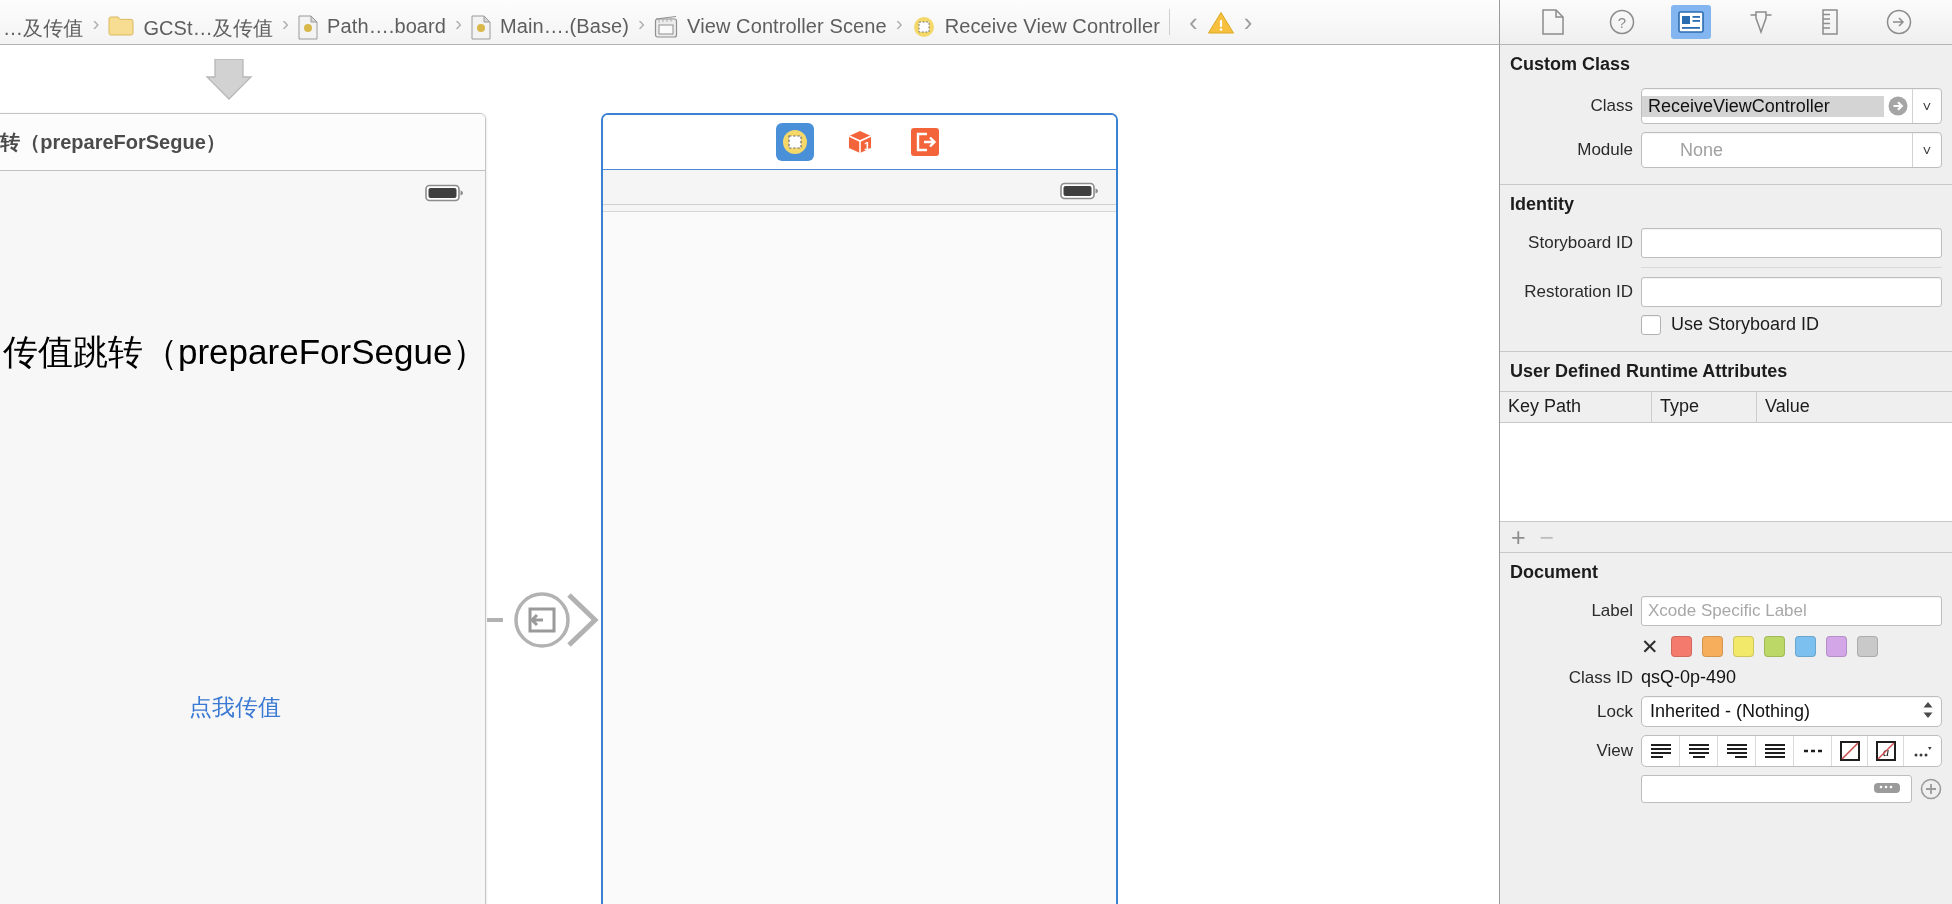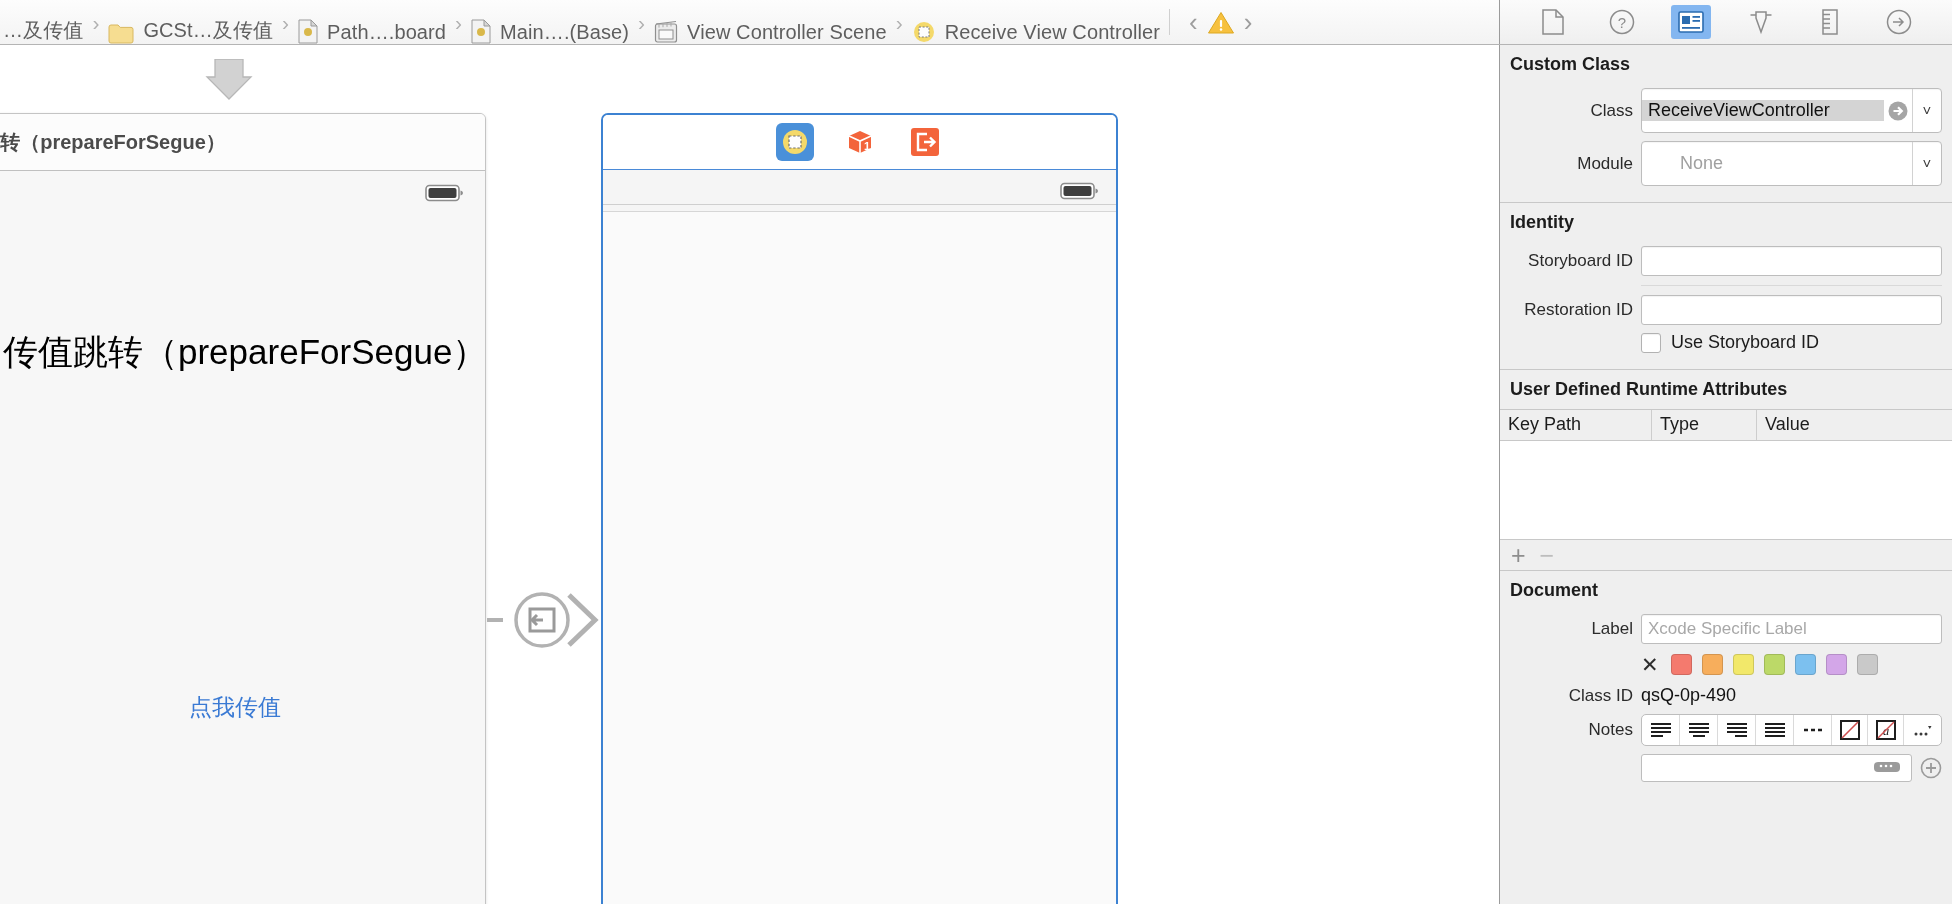--- a/index.html
+++ b/index.html
@@ -16,21 +16,21 @@
   .jumpbar {
     height: 45px; min-height: 45px;
     display: flex; align-items: stretch;
     background: linear-gradient(#fdfdfd, #f3f3f3);
     border-bottom: 1px solid #b4b4b4;
   }
   .jb-left {
     flex: 1 1 auto; display: flex; align-items: center;
     padding-left: 0px; overflow: hidden; position: relative;
   }
-  .crumb { display: flex; align-items: flex-end; height: 100%; padding: 0 3px; }
+  .crumb { display: flex; align-items: flex-start; height: 100%; padding: 15px 3px; }
   .crumb-label {
     font-size: 20px; color: #5e5e5e; white-space: nowrap; letter-spacing: .1px;
   }
   .crumb-ico { margin-right: 9px; display: flex; align-items: center; }
   .chev {
     color: #b0b0b0; font-size: 21px; padding: 0 6px; font-weight: 300;
     line-height: 1; user-select: none;
   }
   .jb-nav {
     display: flex; align-items: center; gap: 2px;
@@ -125,21 +125,21 @@
   }
   .fld {
     flex: 1 1 auto; height: 30px; background: #fff;
     border: 1px solid #bdbdbd; border-radius: 3px;
     font-size: 17px; color: #111; padding: 0 6px;
     display: flex; align-items: center;
     box-shadow: inset 0 1px 1px rgba(0,0,0,.05);
   }
   .fld.ph { color: #a8a8a8; }
   .combo {
-    flex: 1 1 auto; height: 45px; background: #fff;
+    flex: 1 1 auto; height: 36px; background: #fff;
     border: 1px solid #bdbdbd; border-radius: 4px;
     display: flex; align-items: center; position: relative;
     box-shadow: inset 0 1px 1px rgba(0,0,0,.04);
   }
   .combo .txt { font-size: 18px; color: #111; padding: 0 6px; flex: 1 1 auto; white-space: nowrap; overflow: hidden; }
   .combo .txt.sel-hl { background: #d4d4d4; }
   .combo .txt.ph { color: #a0a0a0; margin-left: 32px; }
   .combo .goarrow { width: 28px; display: flex; align-items: center; justify-content: center; }
   .combo .vdiv { width: 1px; height: 100%; background: #d2d2d2; }
   .combo .caret { width: 28px; display: flex; align-items: center; justify-content: center; color: #3a3a3a; font-size: 15px; }
@@ -450,21 +450,33 @@
         <span class="sw" style="background:#bcd968"></span>
         <span class="sw" style="background:#7cc0ef"></span>
         <span class="sw" style="background:#d3a6e8"></span>
         <span class="sw" style="background:#c9c9c9"></span>
       </div>
       <div class="row">
         <div class="lbl">Class ID</div>
         <div class="objid">qsQ-0p-490</div>
       </div>
       <div class="row">
-        <div class="lbl">Notes</div>
+        <div class="lbl">Lock</div>
+        <div class="stepper">
+          <span class="txt">Inherited - (Nothing)</span>
+          <span>
+            <svg width="14" height="22" viewBox="0 0 14 22">
+              <path d="M7 3l4.5 5.5h-9z" fill="#4a4a4a"></path>
+              <path d="M7 19l4.5-5.5h-9z" fill="#4a4a4a"></path>
+            </svg>
+          </span>
+        </div>
+      </div>
+      <div class="row">
+        <div class="lbl">View</div>
         <div class="notes-bar">
           <span class="nb">
             <svg width="26" height="18" viewBox="0 0 26 18">
               <path d="M3 3h20M3 7h20M3 11h20M3 15h12" stroke="#1e1e1e" stroke-width="2"></path>
             </svg>
           </span>
           <span class="nb">
             <svg width="26" height="18" viewBox="0 0 26 18">
               <path d="M3 3h20M3 7h20M3 11h20M7 15h12" stroke="#1e1e1e" stroke-width="2"></path>
             </svg>

